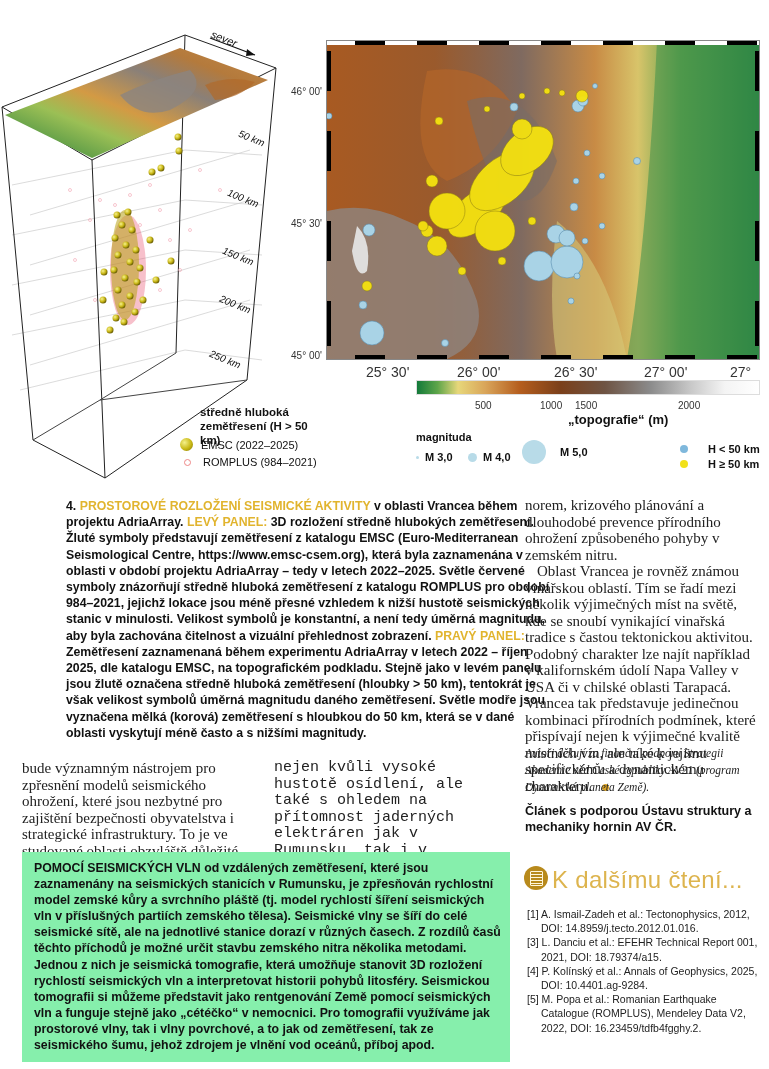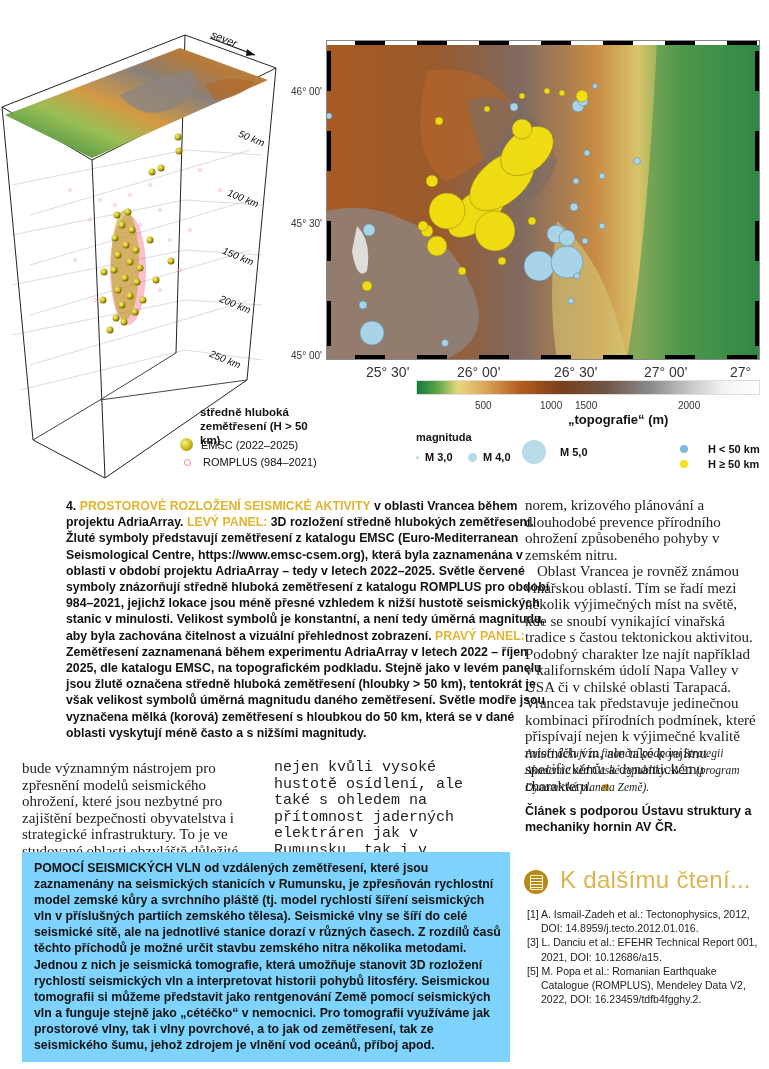--- a/index.html
+++ b/index.html
@@ -31,24 +31,24 @@
   .serif{font-family:"Liberation Serif",serif;font-size:15px;line-height:16.5px;color:#222;}
   #col-right{left:525px;top:497px;width:235px;}
   #col-right p{margin:0;}
   .indent{text-indent:12px;}
   .enddot{display:inline-block;width:7px;height:7px;border-radius:50%;background:#e0a726;margin-left:10px;vertical-align:middle;}
   #ack{left:525px;top:745px;width:235px;font-style:italic;font-size:11.5px;line-height:17px;}
   #support{left:525px;top:803px;width:235px;font-size:12.5px;font-weight:bold;line-height:16px;}
   #col-a{left:22px;top:760px;width:232px;}
   #col-b{left:274px;top:760px;width:232px;font-family:Liberation Mono, monospace;}
   
-  #box{left:22px;top:852px;width:488px;height:210px;background:#7dd3fc;}
+  #box{left:22px;top:852px;width:488px;height:210px;background:#86efac;}
   #box-text{position:absolute;left:12px;top:8px;width:468px;font-size:12.3px;line-height:16.1px;font-weight:bold;color:#111;}
   
-  #reading-title{left:524px;top:866px;display:flex;align-items:flex-end;gap:12px;}
+  #reading-title{left:524px;top:866px;display:flex;align-items:flex-start;gap:4px;}
   .book-icon{width:24px;height:24px;border-radius:50%;background:#b88a1c;display:flex;align-items:center;justify-content:center;}
   .book-inner{width:11px;height:13px;border:1.5px solid #fff7dc;border-radius:1px;background:repeating-linear-gradient(180deg,transparent 0 2px,#fff7dc 2px 3px);}
   #reading-label{font-size:24px;color:#ddb44e;font-family:"Liberation Sans",sans-serif;letter-spacing:0.3px;}
   #refs{left:527px;top:907px;width:235px;font-size:10.5px;line-height:14.2px;color:#222;}
   .ref{padding-left:14px;text-indent:-14px;margin:0;}
 </style>
 </head>
 <body>
 
 <div id="panel3d" class="abs">
@@ -326,15 +326,16 @@
 </div>
 
 <div id="reading-title" class="abs">
   <span class="book-icon">
       <span class="book-inner"></span>
     </span>
   <span id="reading-label">K dalšímu čtení...</span>
 </div>
 <div id="refs" class="abs">
   <p class="ref">[1] A. Ismail-Zadeh et al.: Tectonophysics, 2012, DOI: 14.8959/j.tecto.2012.01.016.</p>
-  <p class="ref">[3] L. Danciu et al.: EFEHR Technical Report 001, 2021, DOI: 10.12686/a15.</p>
+  <p class="ref">[3] L. Danciu et al.: EFEHR Technical Report 001, 2021, DOI: 18.79374/a15.</p>
+  <p class="ref">[4] P. Kolínský et al.: Annals of Geophysics, 2025, DOI: 10.4401.ag-9284.</p>
   <p class="ref">[5] M. Popa et al.: Romanian Earthquake Catalogue (ROMPLUS), Mendeley Data V2, 2022, DOI: 16.23459/tdfb4fgghy.2.</p>
 </div>
 
 </body></html>

